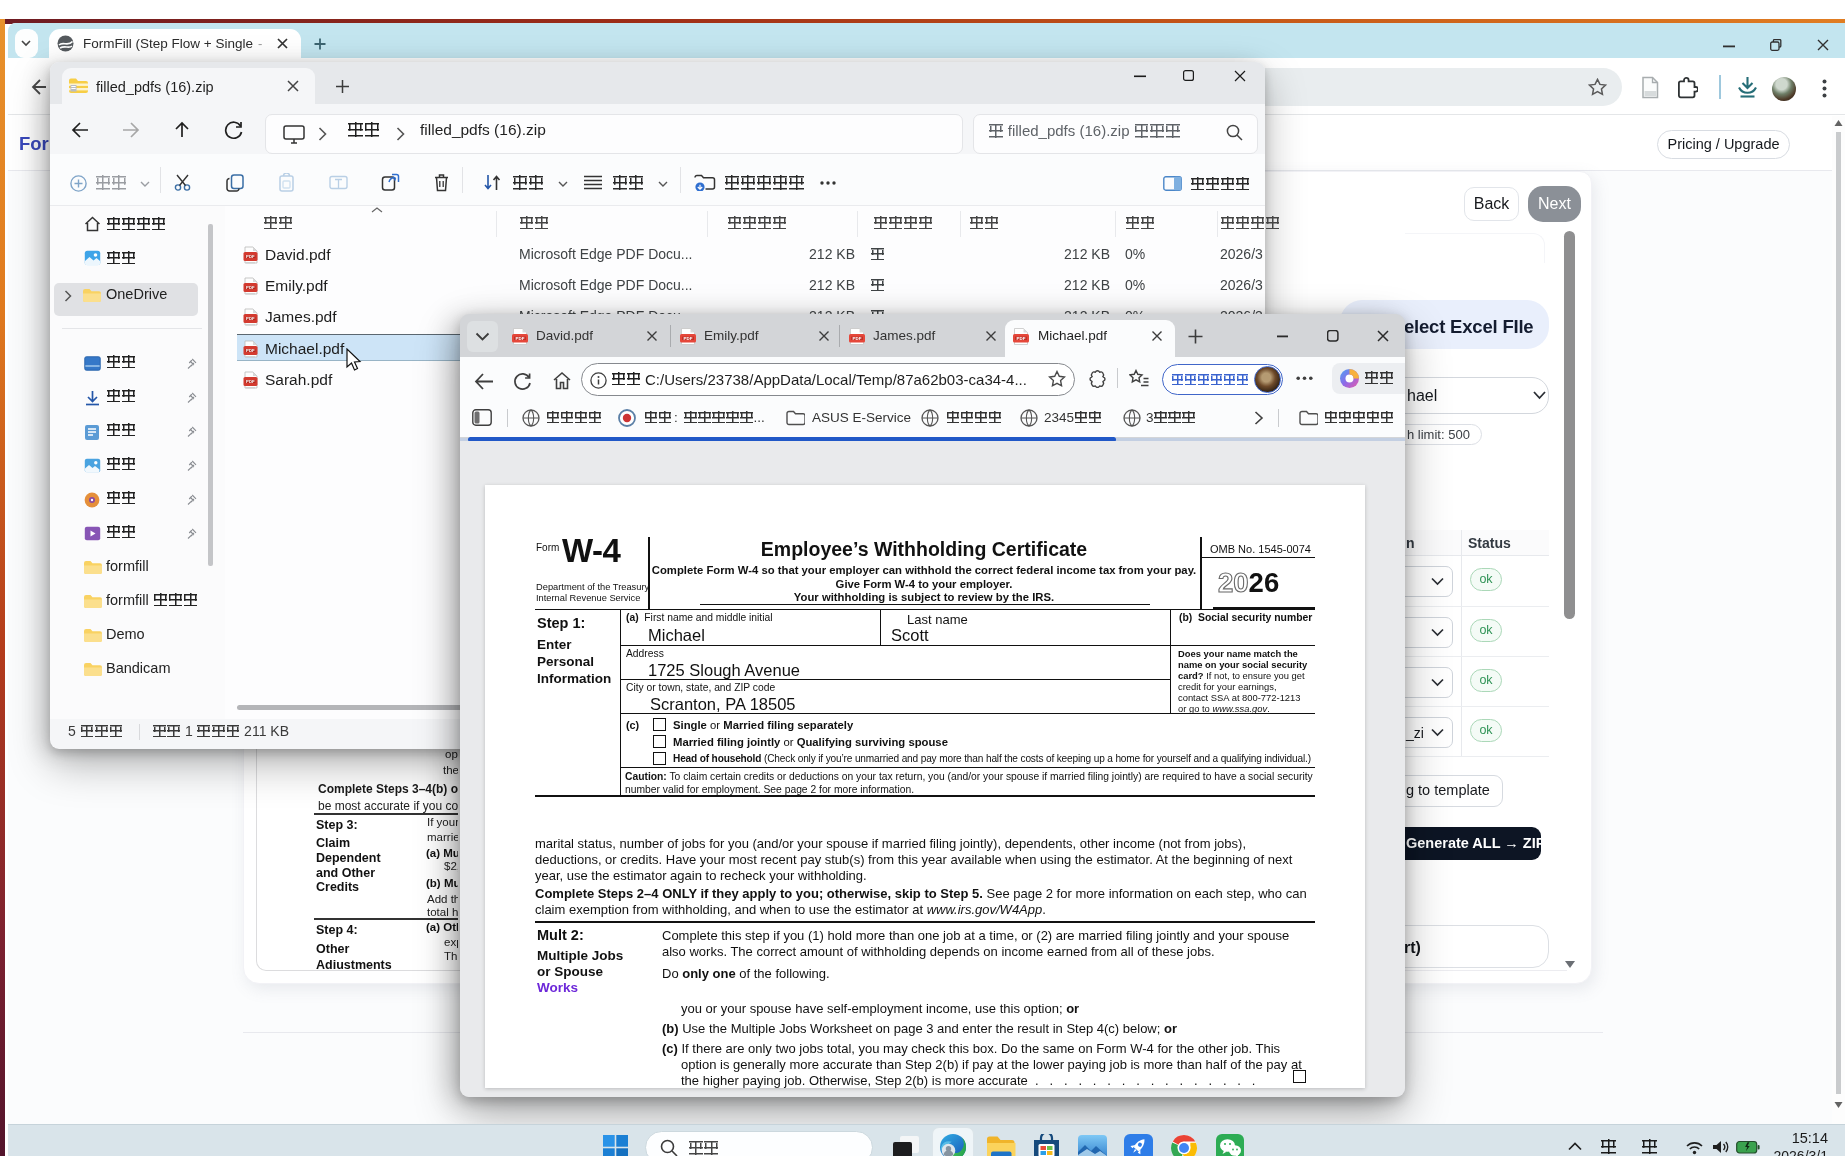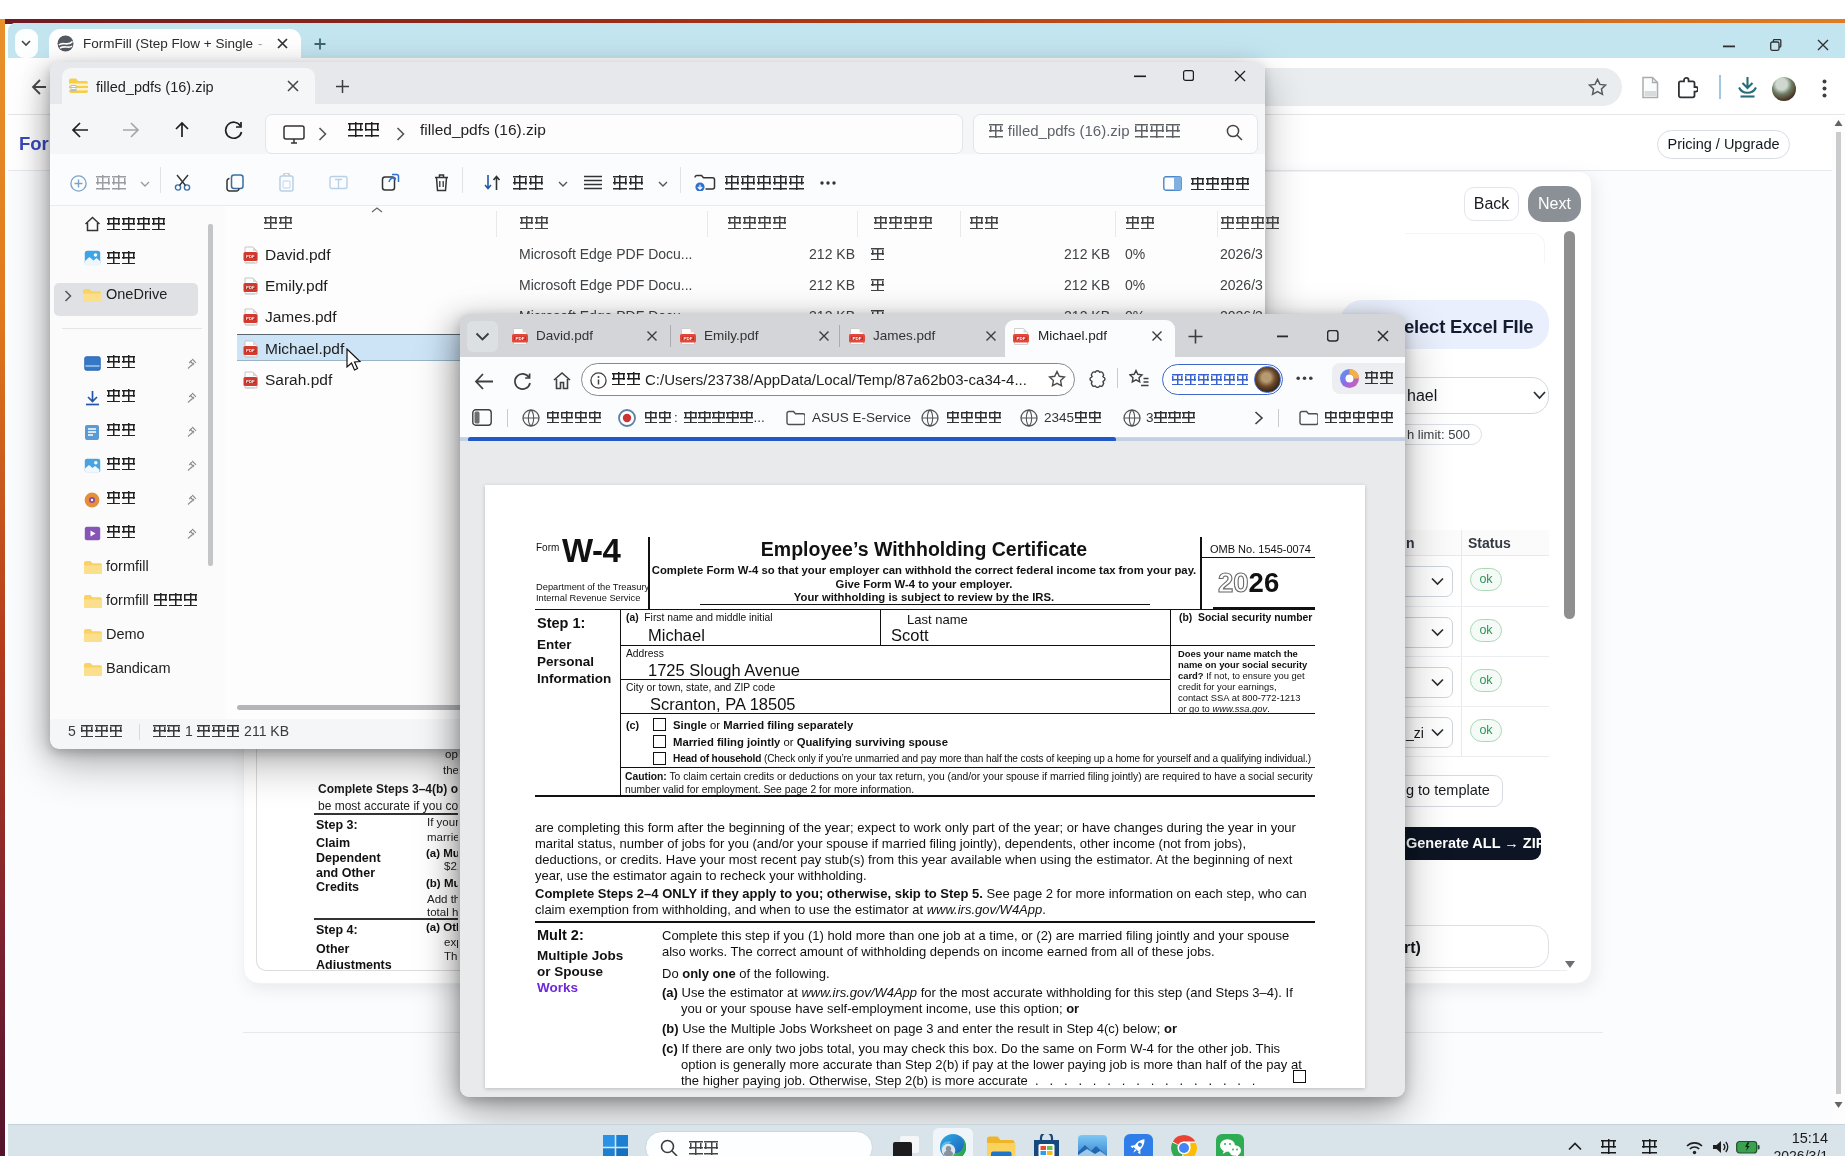--- a/index.html
+++ b/index.html
@@ -739,36 +739,34 @@
  <div class="ab nw" style="left:188px;top:234px;font-size:11.3px;font-weight:bold;color:#111;">Single <span style="font-weight:normal">or</span> Married filing separately</div>
  <div class="ab" style="left:168px;top:250px;width:13px;height:13px;border:1.2px solid #111;"></div>
  <div class="ab nw" style="left:188px;top:251px;font-size:11.3px;font-weight:bold;color:#111;">Married filing jointly <span style="font-weight:normal">or</span> Qualifying surviving spouse</div>
  <div class="ab" style="left:168px;top:267px;width:13px;height:13px;border:1.2px solid #111;"></div>
  <div class="ab nw" style="left:188px;top:268px;font-size:10.1px;letter-spacing:-0.15px;color:#111;"><b>Head of household</b> (Check only if you’re unmarried and pay more than half the costs of keeping up a home for yourself and a qualifying individual.)</div>
  <div class="ab" style="left:135px;top:282px;width:695px;height:1px;background:#111;"></div>
  <div class="ab nw" style="left:140px;top:286px;font-size:10.3px;color:#111;"><b>Caution:</b> To claim certain credits or deductions on your tax return, you (and/or your spouse if married filing jointly) are required to have a social security</div>
  <div class="ab nw" style="left:140px;top:299px;font-size:10.3px;color:#111;">number valid for employment. See page 2 for more information.</div>
  <div class="ab" style="left:50px;top:310px;width:780px;height:2px;background:#111;"></div>
 
- <div class="ab nw" style="left:50px;top:335px;font-size:13px;color:#111;">are completing this form after the beginning of the year; expect to work only part of the year; or have changes during the year in your</div>
  <div class="ab nw" style="left:50px;top:351px;font-size:13px;color:#111;">marital status, number of jobs for you (and/or your spouse if married filing jointly), dependents, other income (not from jobs),</div>
  <div class="ab nw" style="left:50px;top:367px;font-size:13px;color:#111;">deductions, or credits. Have your most recent pay stub(s) from this year available when using the estimator. At the beginning of next</div>
  <div class="ab nw" style="left:50px;top:383px;font-size:13px;color:#111;">year, use the estimator again to recheck your withholding.</div>
  <div class="ab nw" style="left:50px;top:401px;font-size:13px;color:#111;"><b>Complete Steps 2–4 ONLY if they apply to you; otherwise, skip to Step 5.</b> See page 2 for more information on each step, who can</div>
  <div class="ab nw" style="left:50px;top:417px;font-size:13px;color:#111;">claim exemption from withholding, and when to use the estimator at <i>www.irs.gov/W4App</i>.</div>
  <div class="ab" style="left:50px;top:436px;width:780px;height:2px;background:#111;"></div>
 
  <div class="ab nw" style="left:52px;top:442px;font-size:14.5px;font-weight:bold;color:#111;">Mult 2:</div>
  <div class="ab nw" style="left:52px;top:463px;font-size:13.5px;font-weight:bold;color:#111;">Multiple Jobs</div>
  <div class="ab nw" style="left:52px;top:479px;font-size:13.5px;font-weight:bold;color:#111;">or Spouse</div>
  <div class="ab nw" style="left:52px;top:495px;font-size:13.5px;font-weight:bold;color:#6d28d9;">Works</div>
  <div class="ab nw" style="left:177px;top:443px;font-size:13px;color:#111;">Complete this step if you (1) hold more than one job at a time, or (2) are married filing jointly and your spouse</div>
  <div class="ab nw" style="left:177px;top:459px;font-size:13px;color:#111;">also works. The correct amount of withholding depends on income earned from all of these jobs.</div>
  <div class="ab nw" style="left:177px;top:481px;font-size:13px;color:#111;">Do <b>only one</b> of the following.</div>
- <div class="ab nw" style="left:177px;top:500px;font-size:13px;color:#111;"><b>(a)</b> Use the estimator at <i>www.irs.gov/W4App</i> for the most accurate withholding for this step (and Steps 3–4). If</div>
  <div class="ab nw" style="left:196px;top:516px;font-size:13px;color:#111;">you or your spouse have self-employment income, use this option; <b>or</b></div>
  <div class="ab nw" style="left:177px;top:536px;font-size:13px;color:#111;"><b>(b)</b> Use the Multiple Jobs Worksheet on page 3 and enter the result in Step 4(c) below; <b>or</b></div>
  <div class="ab nw" style="left:177px;top:556px;font-size:13px;color:#111;"><b>(c)</b> If there are only two jobs total, you may check this box. Do the same on Form W-4 for the other job. This</div>
  <div class="ab nw" style="left:196px;top:572px;font-size:13px;color:#111;">option is generally more accurate than Step 2(b) if pay at the lower paying job is more than half of the pay at</div>
  <div class="ab nw" style="left:196px;top:588px;font-size:13px;color:#111;">the higher paying job. Otherwise, Step 2(b) is more accurate &nbsp;.&nbsp;&nbsp;&nbsp;.&nbsp;&nbsp;&nbsp;.&nbsp;&nbsp;&nbsp;.&nbsp;&nbsp;&nbsp;.&nbsp;&nbsp;&nbsp;.&nbsp;&nbsp;&nbsp;.&nbsp;&nbsp;&nbsp;.&nbsp;&nbsp;&nbsp;.&nbsp;&nbsp;&nbsp;.&nbsp;&nbsp;&nbsp;.&nbsp;&nbsp;&nbsp;.&nbsp;&nbsp;&nbsp;.&nbsp;&nbsp;&nbsp;.&nbsp;&nbsp;&nbsp;.&nbsp;&nbsp;&nbsp;.</div>
  <div class="ab" style="left:808px;top:585px;width:13px;height:13px;border:1.2px solid #111;"></div>
 </div>
 
 <div class="ab" style="left:8px;top:1105px;width:1837px;height:45px;background:#d9e4ea;border-top:1px solid #c6d3da;"></div>
 

